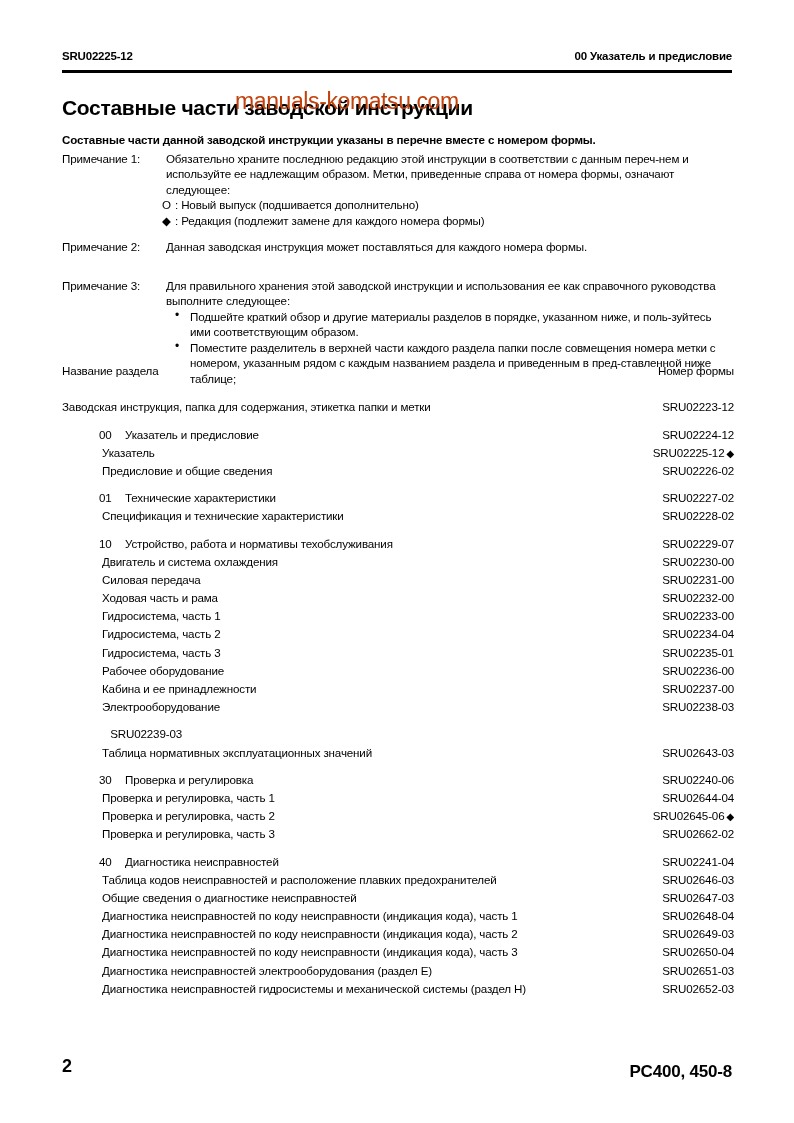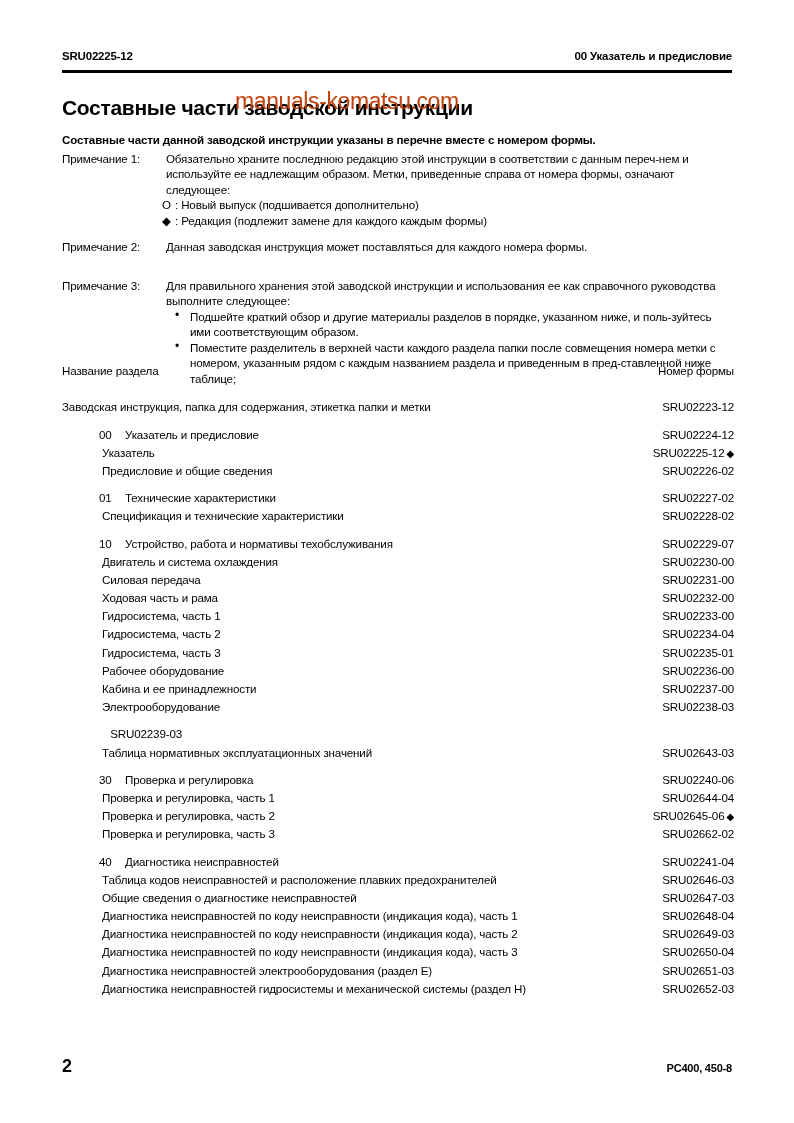--- a/index.html
+++ b/index.html
@@ -156,21 +156,21 @@
     position: absolute;
     left: 62px;
     top: 1056px;
     font-size: 18px;
     font-weight: bold;
   }
   .footer-model {
     position: absolute;
     right: 62px;
     top: 1062px;
-    font-size: 11px;
+    font-size: 17px;
     font-weight: bold;
     letter-spacing: -0.2px;
   }
 </style>
 </head>
 <body>
 
 <div class="page">
 
   <div class="header">
@@ -188,21 +188,21 @@
     <div class="note">
       <div class="note-label">Примечание 1:</div>
       <div class="note-body">Обязательно храните последнюю редакцию этой инструкции в соответствии с данным переч-нем и используйте ее надлежащим образом. Метки, приведенные справа от номера формы, означают следующее:</div>
     </div>
 
     <div class="sym-list">
       <div class="sym-row">
         <span class="sym-glyph">О</span><span>: Новый выпуск (подшивается дополнительно)</span>
       </div>
       <div class="sym-row">
-        <span class="sym-glyph">◆</span><span>: Редакция (подлежит замене для каждого каждым формы)</span>
+        <span class="sym-glyph">◆</span><span>: Редакция (подлежит замене для каждого номера формы)</span>
       </div>
     </div>
 
     <div class="note" style="margin-top:11px;">
       <div class="note-label">Примечание 2:</div>
       <div class="note-body">Данная заводская инструкция может поставляться для каждого номера формы.</div>
     </div>
 
     <div class="note" style="margin-top:23px;">
       <div class="note-label">Примечание 3:</div>

